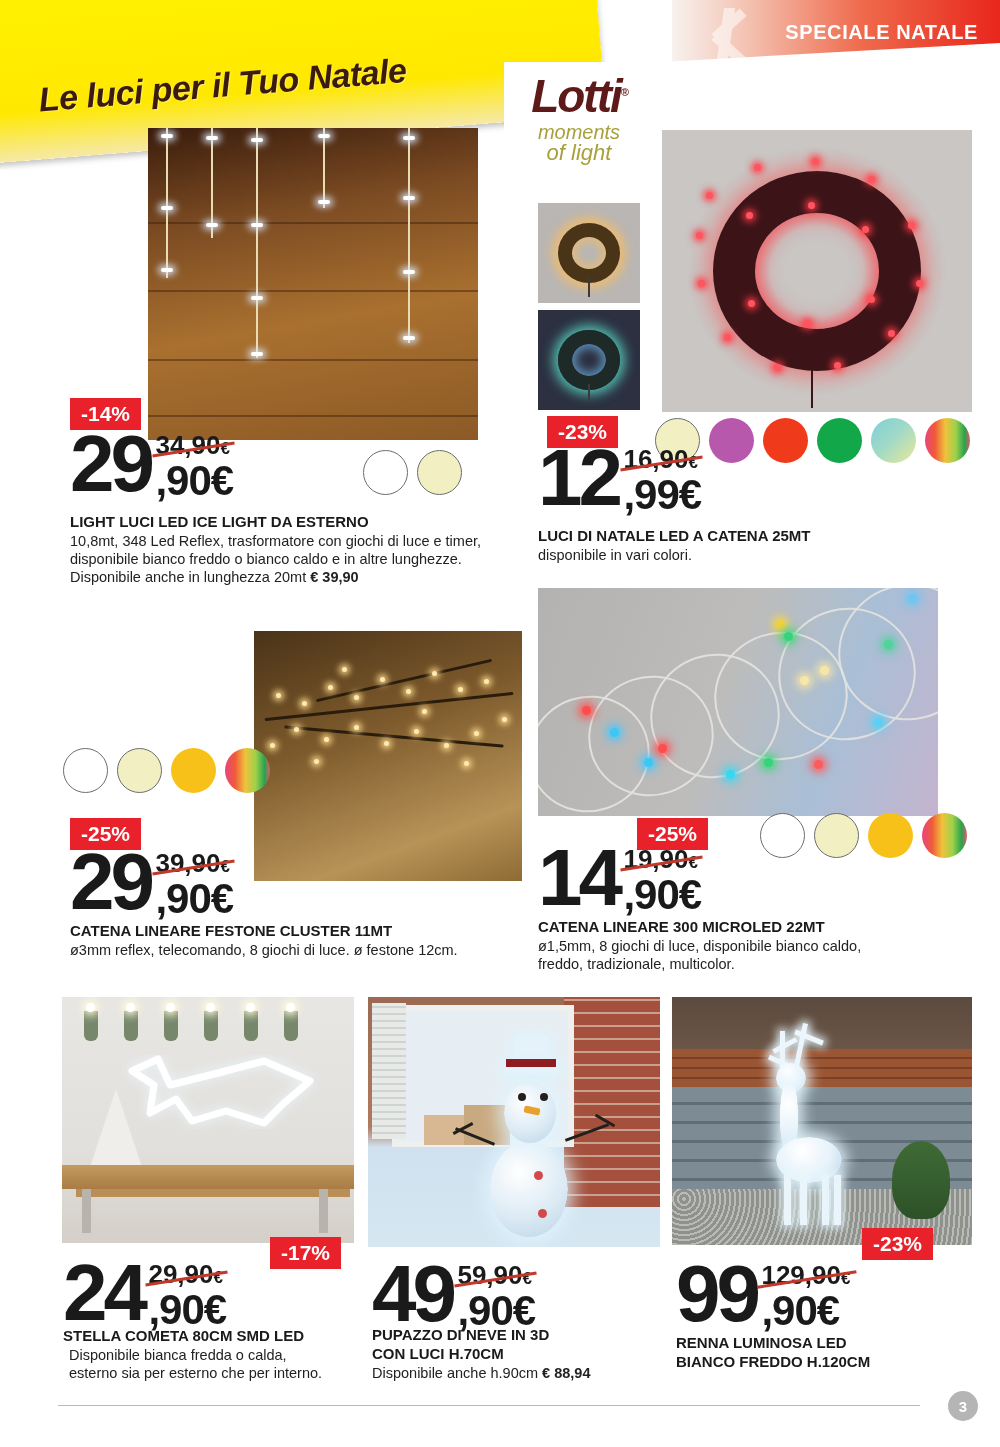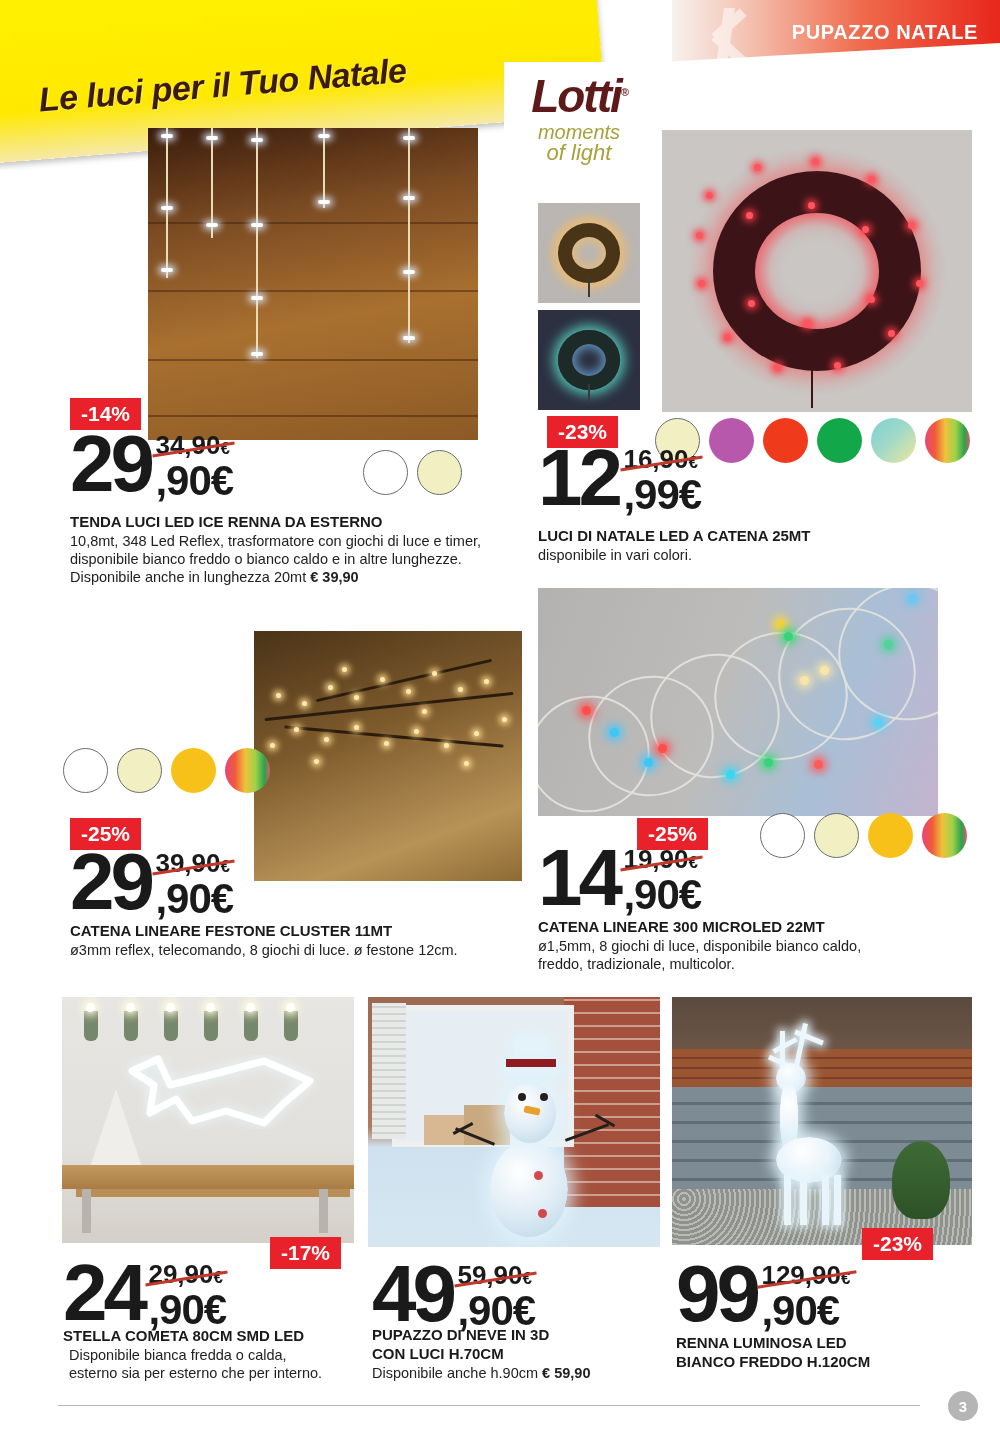--- a/index.html
+++ b/index.html
@@ -164,21 +164,21 @@
 </head>
 <body>
 
 <div class="header">
   <div class="hdr-red"></div>
   <div class="k-logo">
     <span class="k-b1"></span>
       <span class="k-b2"></span>
       <span class="k-b3"></span>
   </div>
-  <div class="hdr-red-label">PUPAZZO NATALE</div>
+  <div class="hdr-red-label">SPECIALE NATALE</div>
   <div class="hdr-white-wedge"></div>
   <div class="yellow-band"></div>
   <div class="yellow-band-title">Le luci per il Tuo Natale</div>
 </div>
 
 <div class="lotti">
   <div class="lotti-word">
     <span>Lotti</span><sup>®</sup>
   </div>
   <div class="lotti-sub1">moments</div>
@@ -216,21 +216,21 @@
   <div class="sw sw-outline" style="background:#ffffff"></div>
   <div class="sw sw-outline" style="background:#f2f0c2"></div>
 </div>
 <div class="price-wrap" style="left:70px;top:432px">
   <span class="big">29</span>
   <span class="price-right">
     <span class="old"><span>34,90</span><span class="eur">€</span></span>
     <div class="dec">,90€</div>
   </span>
 </div>
-<div class="ptitle" style="left:70px;top:512px;width:430px">TENDA LUCI LED ICE RENNA DA ESTERNO</div>
+<div class="ptitle" style="left:70px;top:512px;width:430px">LIGHT LUCI LED ICE LIGHT DA ESTERNO</div>
 <div class="pdesc" style="left:70px;top:532px;width:450px">
   <div>10,8mt, 348 Led Reflex, trasformatore con giochi di luce e timer,</div>
   <div>disponibile bianco freddo o bianco caldo e in altre lunghezze.</div>
   <div><span>Disponibile anche in lunghezza 20mt </span><b>€ 39,90</b></div>
 </div>
 
 <div class="ph img-wreath">
   <div class="wreath-glow"></div>
   <div class="wreath-ring"></div>
   <div class="wr-led" style="left:44px;top:62px"></div>
@@ -432,21 +432,21 @@
   <span class="price-right">
     <span class="old"><span>59,90</span><span class="eur">€</span></span>
     <div class="dec">,90€</div>
   </span>
 </div>
 <div class="ptitle" style="left:372px;top:1325px;width:300px">
   <div>PUPAZZO DI NEVE IN 3D</div>
   <div>CON LUCI H.70CM</div>
 </div>
 <div class="pdesc" style="left:372px;top:1364px;width:310px">
-  <div><span>Disponibile anche h.90cm </span><b>€ 59,90</b></div>
+  <div><span>Disponibile anche h.90cm </span><b>€ 88,94</b></div>
 </div>
 
 <div class="ph img-deer">
   <div class="deck"></div>
     <div class="stairs"></div>
     <div class="gravel"></div>
   <div class="bush"></div>
   <div class="antler" style="left:108px;top:34px;width:5px;height:40px"></div>
   <div class="antler" style="left:126px;top:26px;width:5px;height:48px;transform:rotate(12deg)"></div>
   <div class="antler" style="left:100px;top:46px;width:26px;height:5px;transform:rotate(-28deg)"></div>

